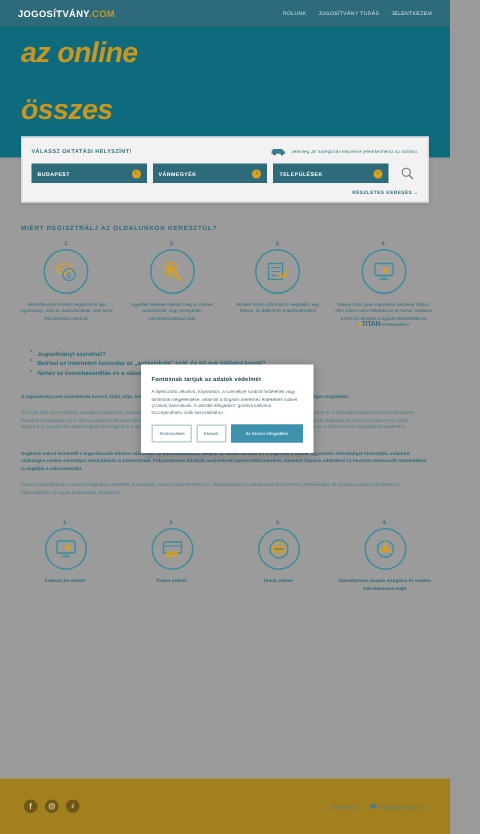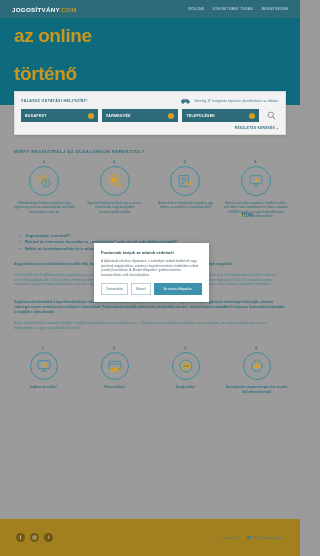--- a/index.html
+++ b/index.html
@@ -17,21 +17,21 @@
     height: 18px; background: #2d6b7a;
     display: flex; align-items: center; justify-content: space-between;
     padding: 0 12px;
   }
   .logo { font-size: 6.2px; font-weight: 700; letter-spacing: .3px; color: #ffffff; }
   .logo .accent { color: #c9971f; }
   .topnav-links { display: flex; gap: 8px; }
   .topnav-links a { font-size: 3.4px; color: #cfe0e5; text-decoration: none; letter-spacing: .25px; }
 
   
-  .hero { background: #0e6a7d; padding: 8px 14px 22px 14px; }
+  .hero { background: #0e6a7d; padding: 8px 14px 22px 14px; font-style: italic; }
   .hero h1 {
     font-size: 19px; line-height: 19px; font-weight: 800;
     color: #c9971f; letter-spacing: -0.4px;
   }
 
   
   .searchwrap { position: relative; margin-top: -14px; padding: 0 14px; }
   .searchpanel {
     background: #f2f2f2; border: 1px solid #dcdcdc;
     padding: 6px 6px 4px 6px; box-shadow: 0 1px 3px rgba(0,0,0,.12);
@@ -151,21 +151,21 @@
       <a href="#">RÓLUNK</a>
       <a href="#">JOGOSÍTVÁNY TUDÁS</a>
       <a href="#">JELENTKEZEM</a>
     </div>
   </div>
 
   <div class="hero">
     <h1>
       <span>az online</span><br>
       <br>
-      <span>történő</span>
+      <span>összes</span>
     </h1>
   </div>
 
   <div class="searchwrap">
     <div class="searchpanel">
       <div class="search-toprow">
         <div class="search-label">VÁLASSZ OKTATÁSI HELYSZÍNT!</div>
         <div class="notice">
           <svg class="car-icon" viewBox="0 0 22 12">
             <path d="M2 9 L2 6 L4.5 2.5 L16 2.5 L19 6 L20 6 L20 9 Z" fill="#3b7e8d"></path>

